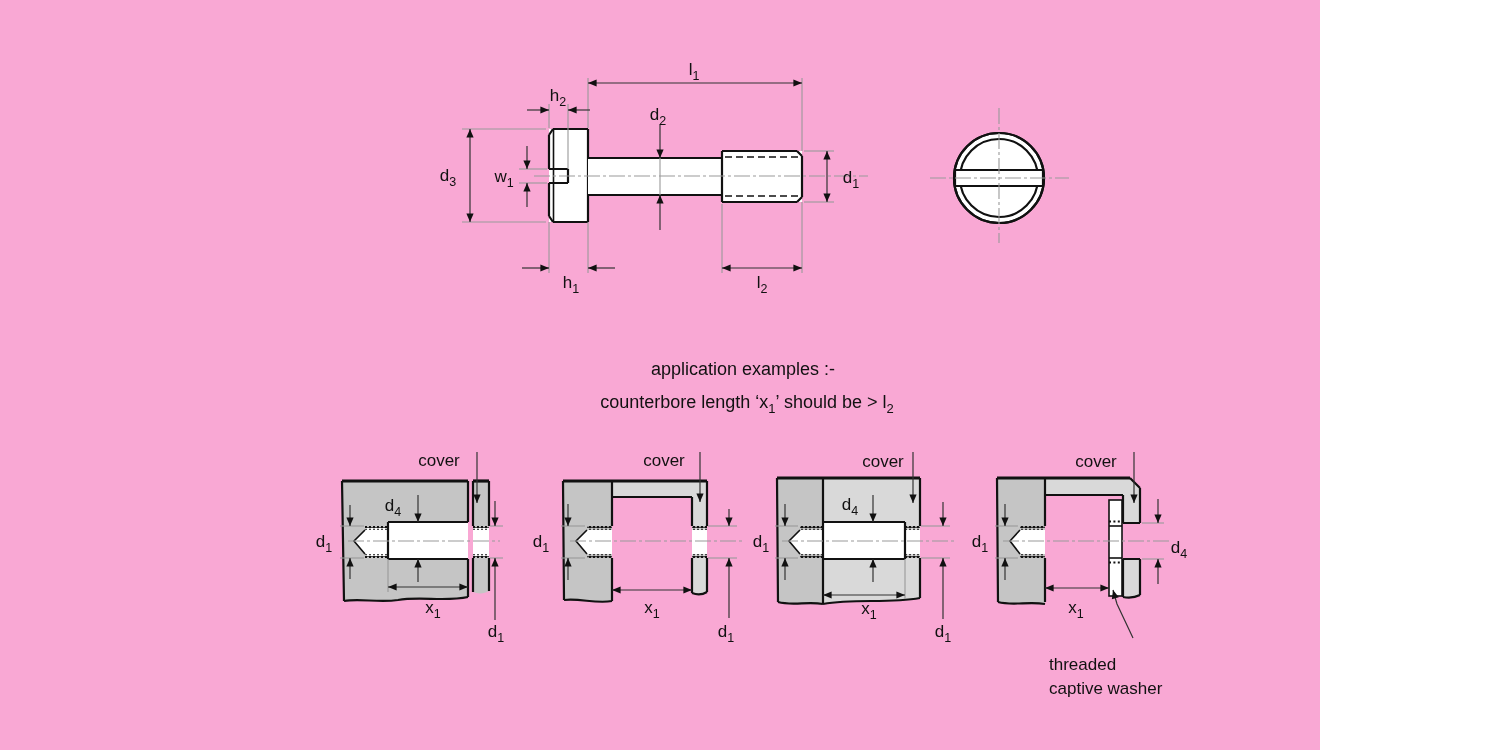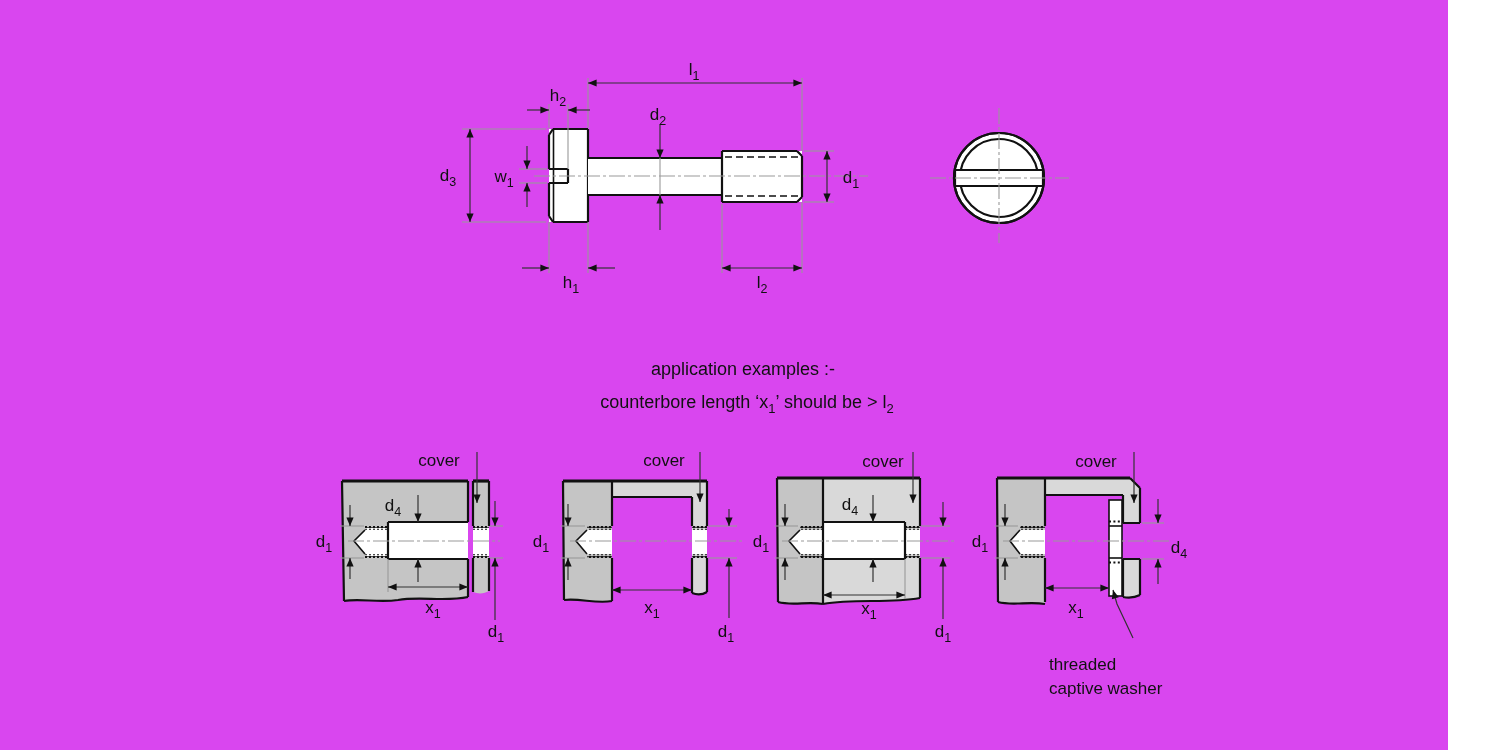--- a/index.html
+++ b/index.html
@@ -1,16 +1,16 @@
 <!DOCTYPE html>
 <html style="--body_gray: #c5c5c5; --cover_gray: #d9d9d9; --outline: #111111; --dim_line: #333333; --thin_line: #999999; --text: #111111;"><head>
 <meta charset="utf-8">
 <style>
   html,body { margin:0; padding:0; background:#ffffff; }
-  .stage { position:relative; width:1448px; height:750px; background:#d946ef; overflow:hidden; }
+  .stage { position:relative; width:1320px; height:750px; background:#f9a8d4; overflow:hidden; }
   svg text { fill:var(--text,#111); font-family:"Liberation Sans", sans-serif; }
   .lbl  { font-size:17px; }
   .sub  { font-size:12.5px; }
   .note { font-size:18px; }
   .nsub { font-size:13px; }
   .olA { stroke:var(--outline,#111); stroke-width:3.2; fill:none; }
   .olB { stroke:var(--outline,#111); stroke-width:2.2; fill:none; }
   .olC { stroke:var(--outline,#111); stroke-width:1.6; fill:none; }
   .dash { stroke:var(--outline,#111); stroke-width:1.5; fill:none; stroke-dasharray:7 4; }
   .dot  { stroke:var(--outline,#111); stroke-width:2.2; fill:none; stroke-dasharray:2 2.4; }

